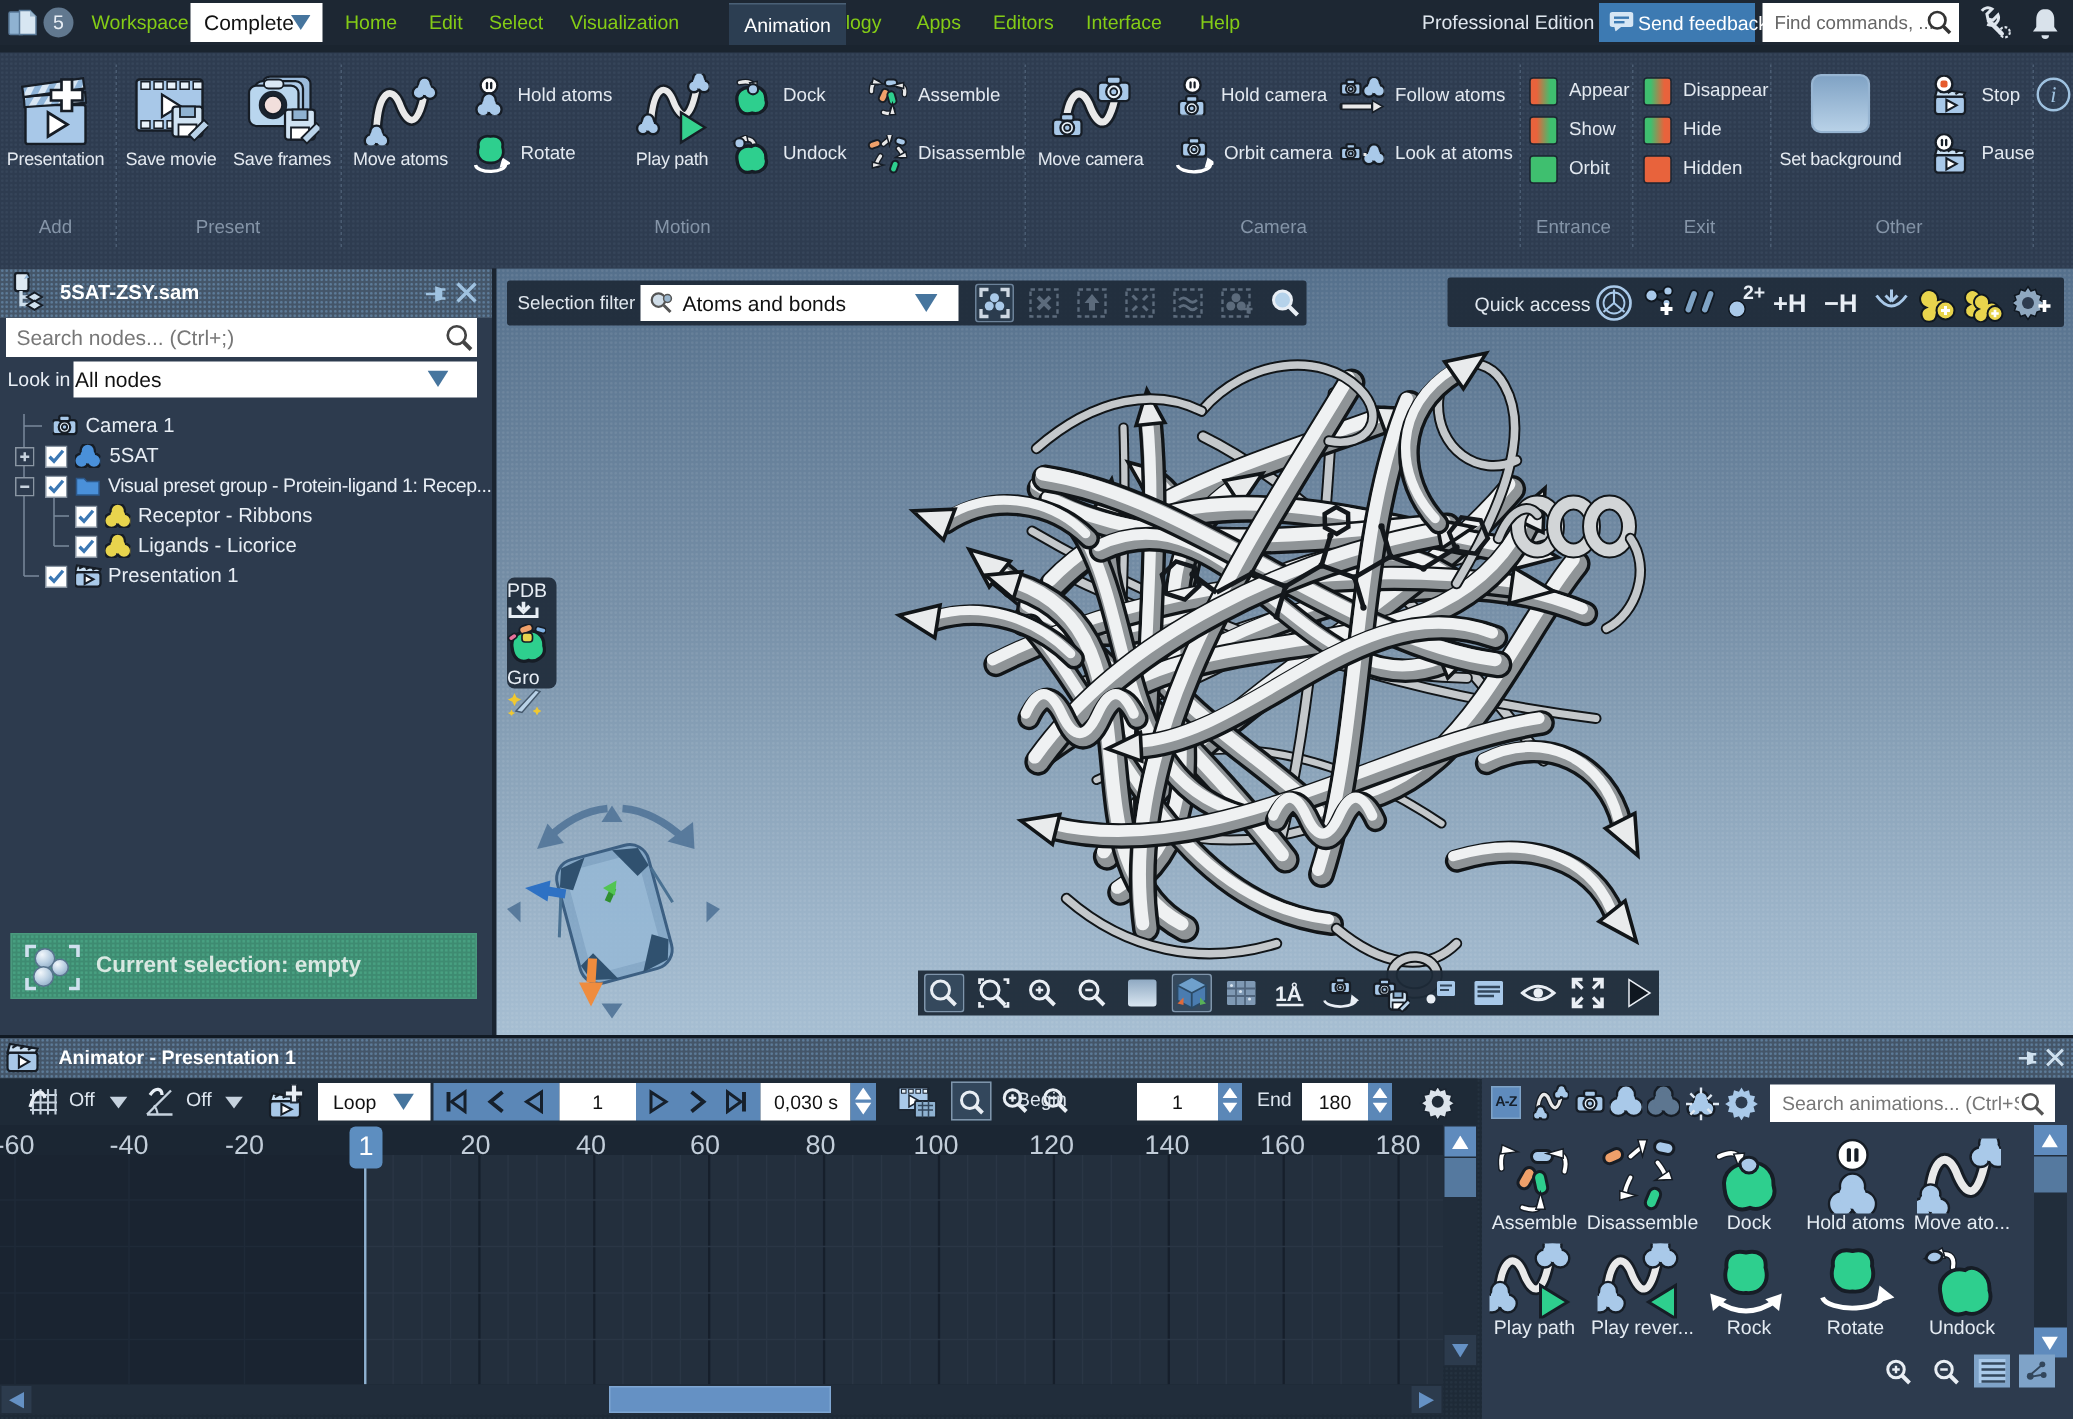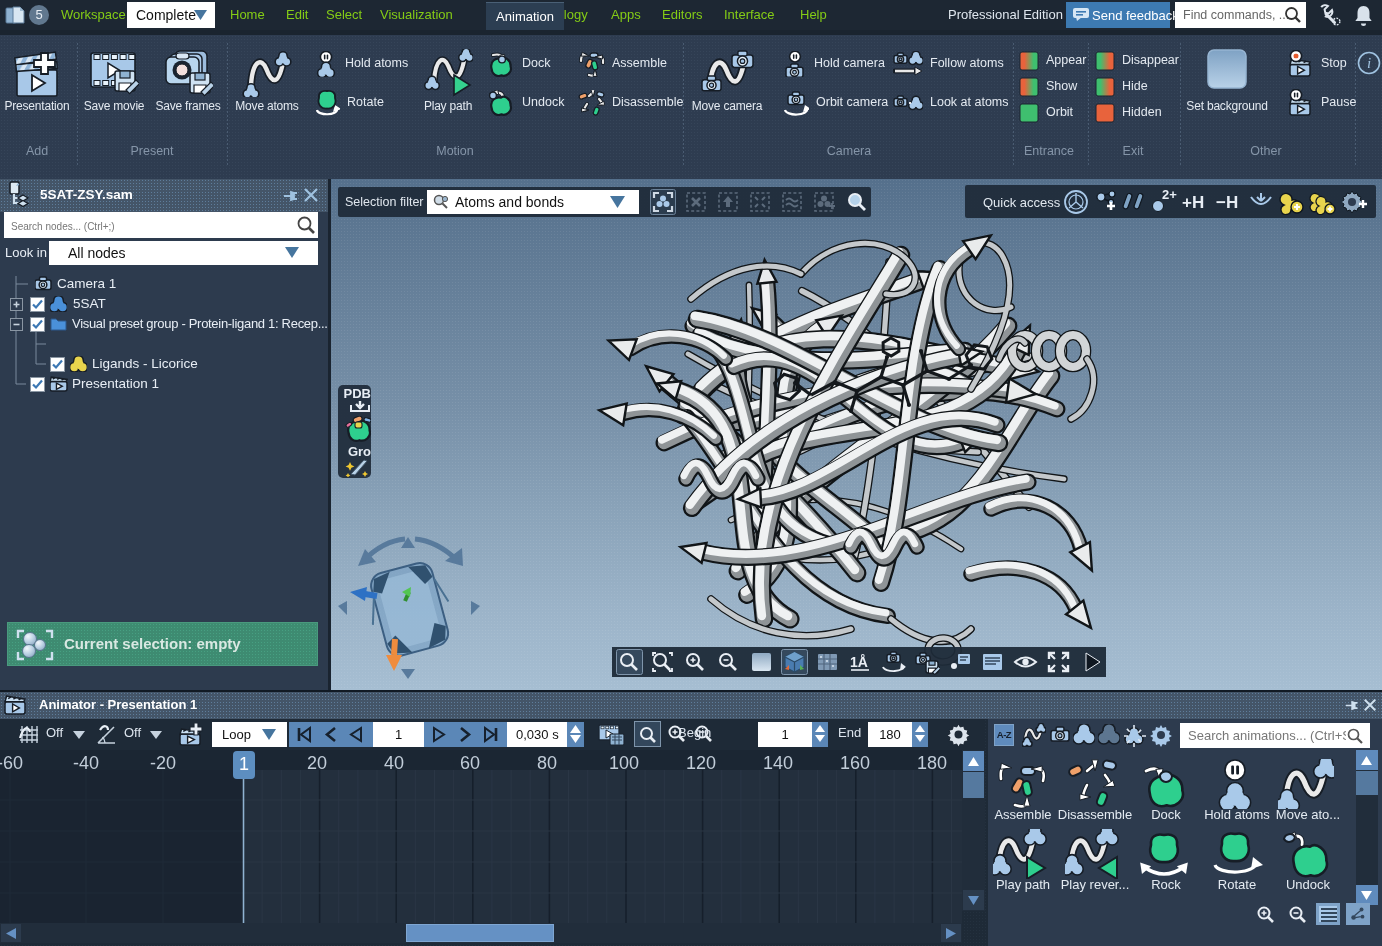--- a/index.html
+++ b/index.html
@@ -17,39 +17,39 @@
 .rbig .lbl { margin-top:2px; }
 .rsmall { position:absolute; height:26px; color:#e3e9f0; font-size:12.5px; line-height:26px; white-space:nowrap; }
 .rsmall svg { vertical-align:middle; margin-right:7px; }
 #leftpanel { position:absolute; left:0; top:179px; width:331px; height:511px; background:#2d3b4e; border-right:3px solid #1a2430; overflow:hidden;}
 .dothead { background:#445568;
   background-image: radial-gradient(rgba(120,165,205,0.5) 0.7px, transparent 1px);
   background-size:3px 3px; }
 #lp-head { position:absolute; left:0; top:0; width:328px; height:33px; }
 #lp-title { position:absolute; left:40px; top:8px; font-size:13.5px; font-weight:bold; color:#fff; }
 .whitebox { position:absolute; background:#fff; white-space:nowrap; overflow:hidden; }
-.ph { color:#777; font-size:10px; }
+.ph { color:#777; font-size:14px; }
 .trow { position:absolute; height:20px; line-height:20px; white-space:nowrap; color:#e8eef5; font-size:13.5px;}
 #selbar { position:absolute; left:7px; top:443px; width:311px; height:44px; background:#3e8b71;
   background-image: radial-gradient(rgba(90,200,160,0.35) 0.8px, transparent 1px); background-size:3px 3px;
   border:1px solid #4a9a7e; }
 #selbar .txt { position:absolute; left:56px; top:12px; font-size:15px; font-weight:bold; color:#d9e8e2; }
 #viewport { position:absolute; left:331px; top:179px; width:1051px; height:511px;
   background:linear-gradient(180deg,#55708c 0%, #647e98 20%, #7790a8 45%, #8aa3b9 65%, #9cb4c9 85%, #a6bed2 100%); }
 #vpdots { position:absolute; left:0; top:0; width:100%; height:100%;
   background-image: radial-gradient(rgba(255,255,255,0.08) 0.7px, transparent 1px); background-size:3px 3px; }
 .overlaybar { position:absolute; background:rgba(30,42,56,0.93); border-radius:2px; }
 #selfilter { left:7px; top:8px; width:533px; height:30px; }
 #selfilter .lbl { position:absolute; left:7px; top:8px; font-size:12.5px; color:#e0e7ee; }
 #quickaccess { left:634px; top:6px; width:411px; height:33px; }
 #quickaccess .lbl { position:absolute; left:18px; top:10px; font-size:13px; color:#e0e7ee; }
 #vbottom { position:absolute; left:281px; top:468px; width:494px; height:30px; background:rgba(30,42,56,0.95); }
 .vbtn { position:absolute; top:2px; width:27px; height:26px; }
-#pdbpanel { position:absolute; left:7px; top:206px; width:33px; height:93px; background:rgba(33,45,60,0.95); border-radius:5px;
-  color:#e8eef5; font-size:13px; font-weight:bold; text-align:right;}
+#pdbpanel { position:absolute; left:7px; top:206px; width:33px; height:74px; background:rgba(33,45,60,0.95); border-radius:5px;
+  color:#e8eef5; font-size:13px; font-weight:normal; text-align:left;}
 #bottom { position:absolute; left:0; top:690px; width:1382px; height:256px; background:#1e2a37; border-top:2px solid #111a24; background-image: radial-gradient(rgba(160,190,220,0.05) 0.7px, transparent 1px); background-size:3px 3px;}
 #anim-title { position:absolute; left:0; top:0; width:1382px; height:27px; }
 #anim-controls { position:absolute; left:0; top:27px; width:985px; height:31px; background:#1e2a37; color:#dde5ee; font-size:13px;}
 .bluebtns { position:absolute; top:3px; height:25px; background:#5b87b7; }
 #ruler { position:absolute; left:0; top:58px; width:962px; height:20px; background:#1b2633; color:#c2cdd9; font-size:18px; }
 #grid { position:absolute; left:0; top:78px; width:962px; height:153px; background:#1a2431; }
 #gridactive { position:absolute; left:243px; top:0; width:719px; height:153px; background:#232f3d; }
 #hscroll { position:absolute; left:0; top:231px; width:962px; height:20px; background:#212d3b; }
 #vscroll { position:absolute; left:962px; top:58px; width:23px; height:161px; background:#212d3b; }
 #rightpanel { position:absolute; left:988px; top:27px; width:394px; height:229px; background:#2d3b4e; }
@@ -437,21 +437,21 @@
         <path d="M1 8 h7 M8 4 v8 l3 -1 v-6 z M11 5 h3 M11 11 h3" stroke="#9fc2e0" stroke-width="1.8" fill="#9fc2e0"></path>
       </svg>
 <svg class="abs" style="left:303px;top:8px" width="16" height="16" viewBox="0 0 16 16">
         <path d="M2 2 L14 14 M14 2 L2 14" stroke="#9fc2e0" stroke-width="2.2"></path>
       </svg>
 <div class="whitebox" style="left:4px;top:33px;width:314px;height:26px;line-height:26px"><span class="ph" style="margin-left:7px">Search nodes... (Ctrl+;)</span><svg class="abs" style="left:292px;top:3px" width="20" height="20" viewBox="0 0 20 20">
           <circle cx="8.5" cy="8.5" r="6" fill="none" stroke="#444" stroke-width="1.8"></circle>
           <line x1="13" y1="13" x2="18" y2="18" stroke="#444" stroke-width="2.6"></line>
         </svg></div>
 <div class="abs" style="left:5px;top:66px;font-size:13px;color:#e8eef5">Look in</div>
-<div class="whitebox" style="left:49px;top:62px;width:269px;height:24px;line-height:24px;color:#111;font-size:14px"><span style="margin-left:19px">All nodes</span><svg class="abs" style="left:236px;top:6px" width="14" height="12">
+<div class="whitebox" style="left:49px;top:62px;width:269px;height:24px;line-height:24px;color:#111;font-size:14px"><span style="margin-left:1px">All nodes</span><svg class="abs" style="left:236px;top:6px" width="14" height="12">
           <polygon points="0,0 14,0 7,11" fill="#46759e"></polygon>
         </svg></div>
 <svg class="abs" style="left:0;top:95px" width="331" height="130" viewBox="0 0 331 130">
         <path d="M16 2 V110" stroke="#7a8a9c" stroke-width="1"></path>
         <path d="M16 10 h12" stroke="#7a8a9c" stroke-width="1"></path>
         <path d="M16 110 h10" stroke="#7a8a9c" stroke-width="1"></path>
         <path d="M36 58 V90 M36 70 h10 M36 90 h10" stroke="#7a8a9c" stroke-width="1"></path>
       </svg>
 <div class="trow" style="left:0;top:95px;width:331px">
         <svg style="position:absolute;left:35px;top:2px" width="17" height="15" viewBox="0 0 17 15">
@@ -487,20 +487,33 @@
           <path d="M3.5 6.5 h6" stroke="#c9d4df" stroke-width="1.6"></path>
         </svg>
         <svg class="abs" style="left:30px;top:3px" width="15" height="15" viewBox="0 0 15 15">
           <rect x="0.5" y="0.5" width="14" height="14" fill="#fff" stroke="#8a96a3" stroke-width="1"></rect>
           <path d="M3 7.5 L6 10.5 L12 3.5" fill="none" stroke="#3c78b4" stroke-width="2.2"></path>
         </svg>
         <svg style="position:absolute;left:50px;top:2px" width="17" height="15" viewBox="0 0 17 15">
           <path d="M1 3 h5 l2 2 h8 v9 h-15 z" fill="#4a90d9" stroke="#2d598c" stroke-width="1"></path>
         </svg>
         <span style="position:absolute;left:72px;font-size:13px;letter-spacing:-0.3px">Visual preset group - Protein-ligand 1: Recep...</span>
+      </div>
+<div class="trow" style="left:0;top:155px;width:331px">
+        <svg class="abs" style="left:50px;top:3px" width="15" height="15" viewBox="0 0 15 15">
+          <rect x="0.5" y="0.5" width="14" height="14" fill="#fff" stroke="#8a96a3" stroke-width="1"></rect>
+          <path d="M3 7.5 L6 10.5 L12 3.5" fill="none" stroke="#3c78b4" stroke-width="2.2"></path>
+        </svg>
+        <svg style="position:absolute;left:70px;top:2px" width="17" height="16" viewBox="0 0 17 16">
+          <circle cx="8.5" cy="4.48" r="4.8" fill="#e8d44d" stroke="#161d26" stroke-width="1.6"></circle>
+          <circle cx="4.34" cy="11.2" r="4.8" fill="#e8d44d" stroke="#161d26" stroke-width="1.6"></circle>
+          <circle cx="12.66" cy="11.2" r="4.8" fill="#e8d44d" stroke="#161d26" stroke-width="1.6"></circle>
+          <circle cx="8.5" cy="8" r="5.04" fill="#e8d44d" stroke="none"></circle>
+        </svg>
+        <span style="position:absolute;left:92px">Receptor - Ribbons</span>
       </div>
 <div class="trow" style="left:0;top:175px;width:331px">
         <svg class="abs" style="left:50px;top:3px" width="15" height="15" viewBox="0 0 15 15">
           <rect x="0.5" y="0.5" width="14" height="14" fill="#fff" stroke="#8a96a3" stroke-width="1"></rect>
           <path d="M3 7.5 L6 10.5 L12 3.5" fill="none" stroke="#3c78b4" stroke-width="2.2"></path>
         </svg>
         <svg style="position:absolute;left:70px;top:2px" width="17" height="16" viewBox="0 0 17 16">
           <circle cx="8.5" cy="4.48" r="4.8" fill="#e8d44d" stroke="#161d26" stroke-width="1.6"></circle>
           <circle cx="4.34" cy="11.2" r="4.8" fill="#e8d44d" stroke="#161d26" stroke-width="1.6"></circle>
           <circle cx="12.66" cy="11.2" r="4.8" fill="#e8d44d" stroke="#161d26" stroke-width="1.6"></circle>

